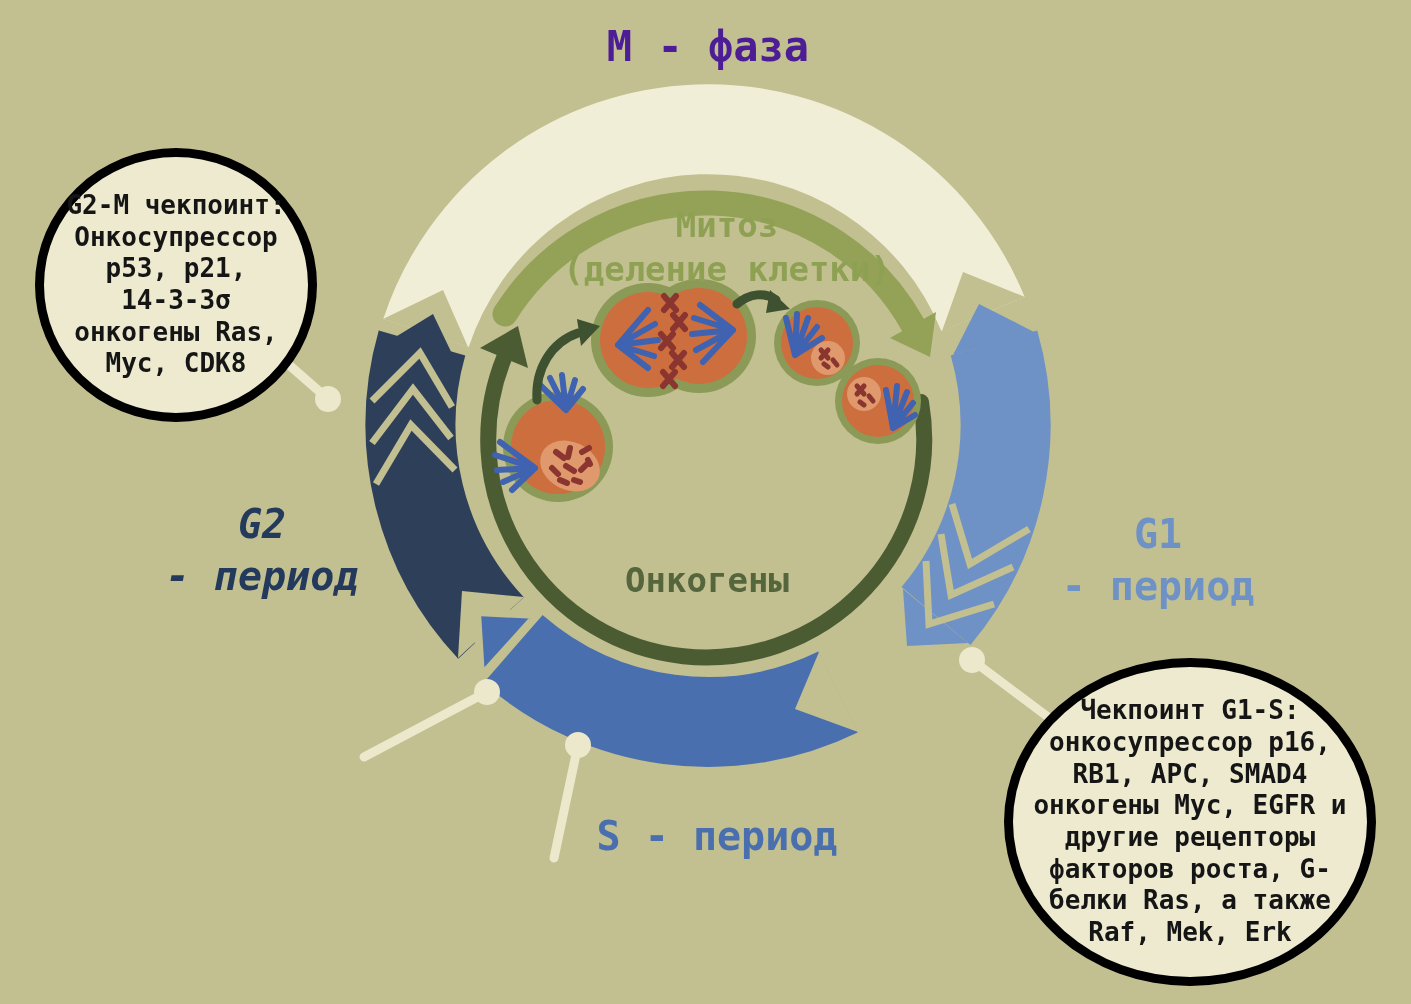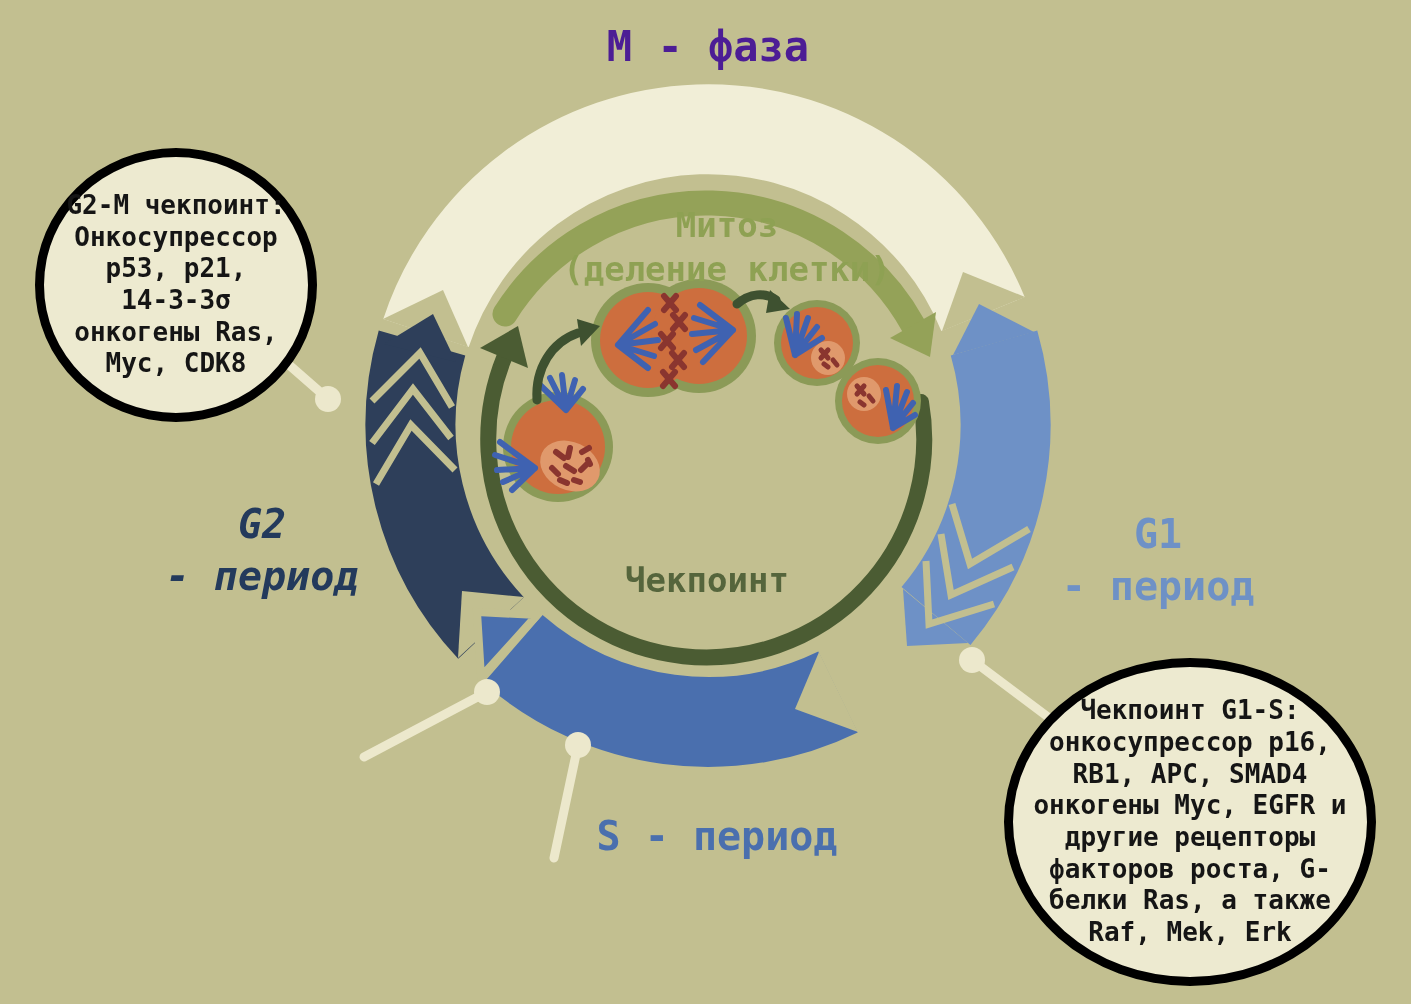--- a/index.html
+++ b/index.html
@@ -132,21 +132,21 @@
       <path d="M 737 304 C 750 293 765 292 776 300" fill="none" stroke="#3e5130" stroke-width="9" stroke-linecap="round"></path>
       <polygon points="790,309 770,290 766,313" fill="#3e5130"></polygon>
     </g>
   </svg>
 
   <div class="title mono">М - фаза</div>
 
   <div class="lbl mono lbl-mitosis">Митоз
 (деление клетки)</div>
 
-  <div class="lbl mono lbl-interphase">Чекпоинт</div>
+  <div class="lbl mono lbl-interphase">Онкогены</div>
 
   <div class="lbl mono lbl-g2">G2
 - период</div>
 
   <div class="lbl mono lbl-g1">G1
 - период</div>
 
   <div class="lbl mono lbl-s">S - период</div>
 
   <div class="bubble b1">

